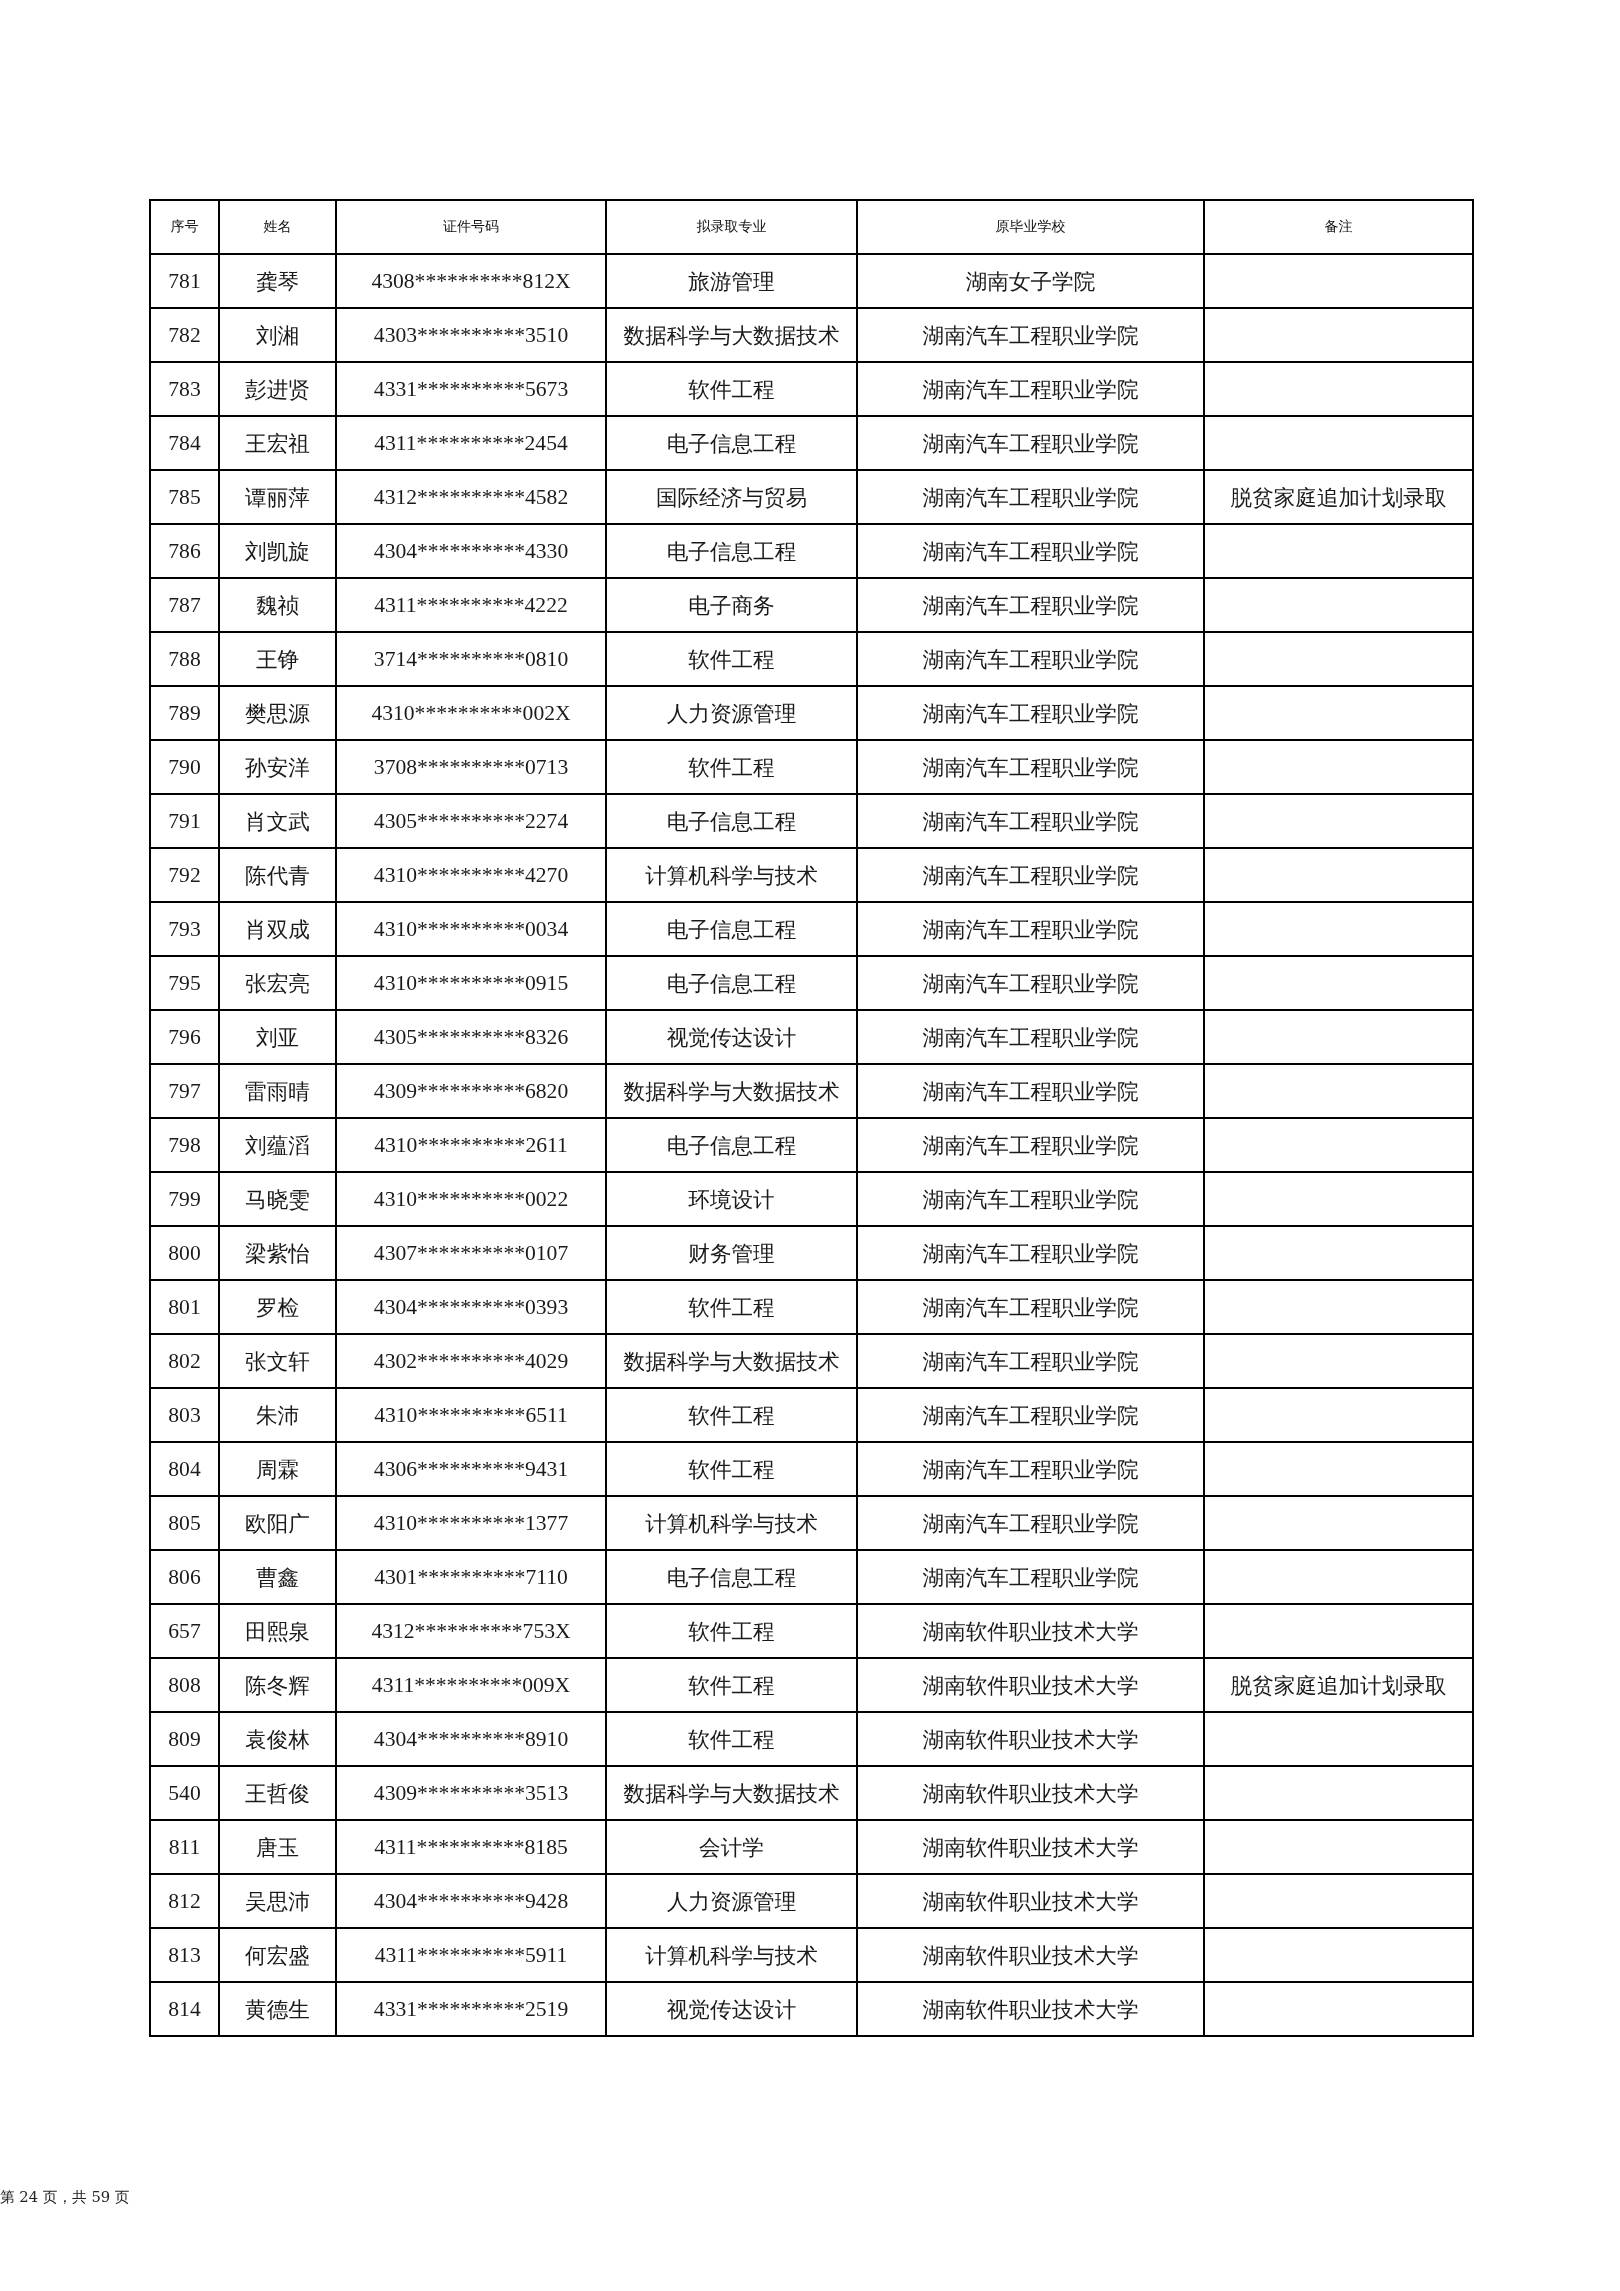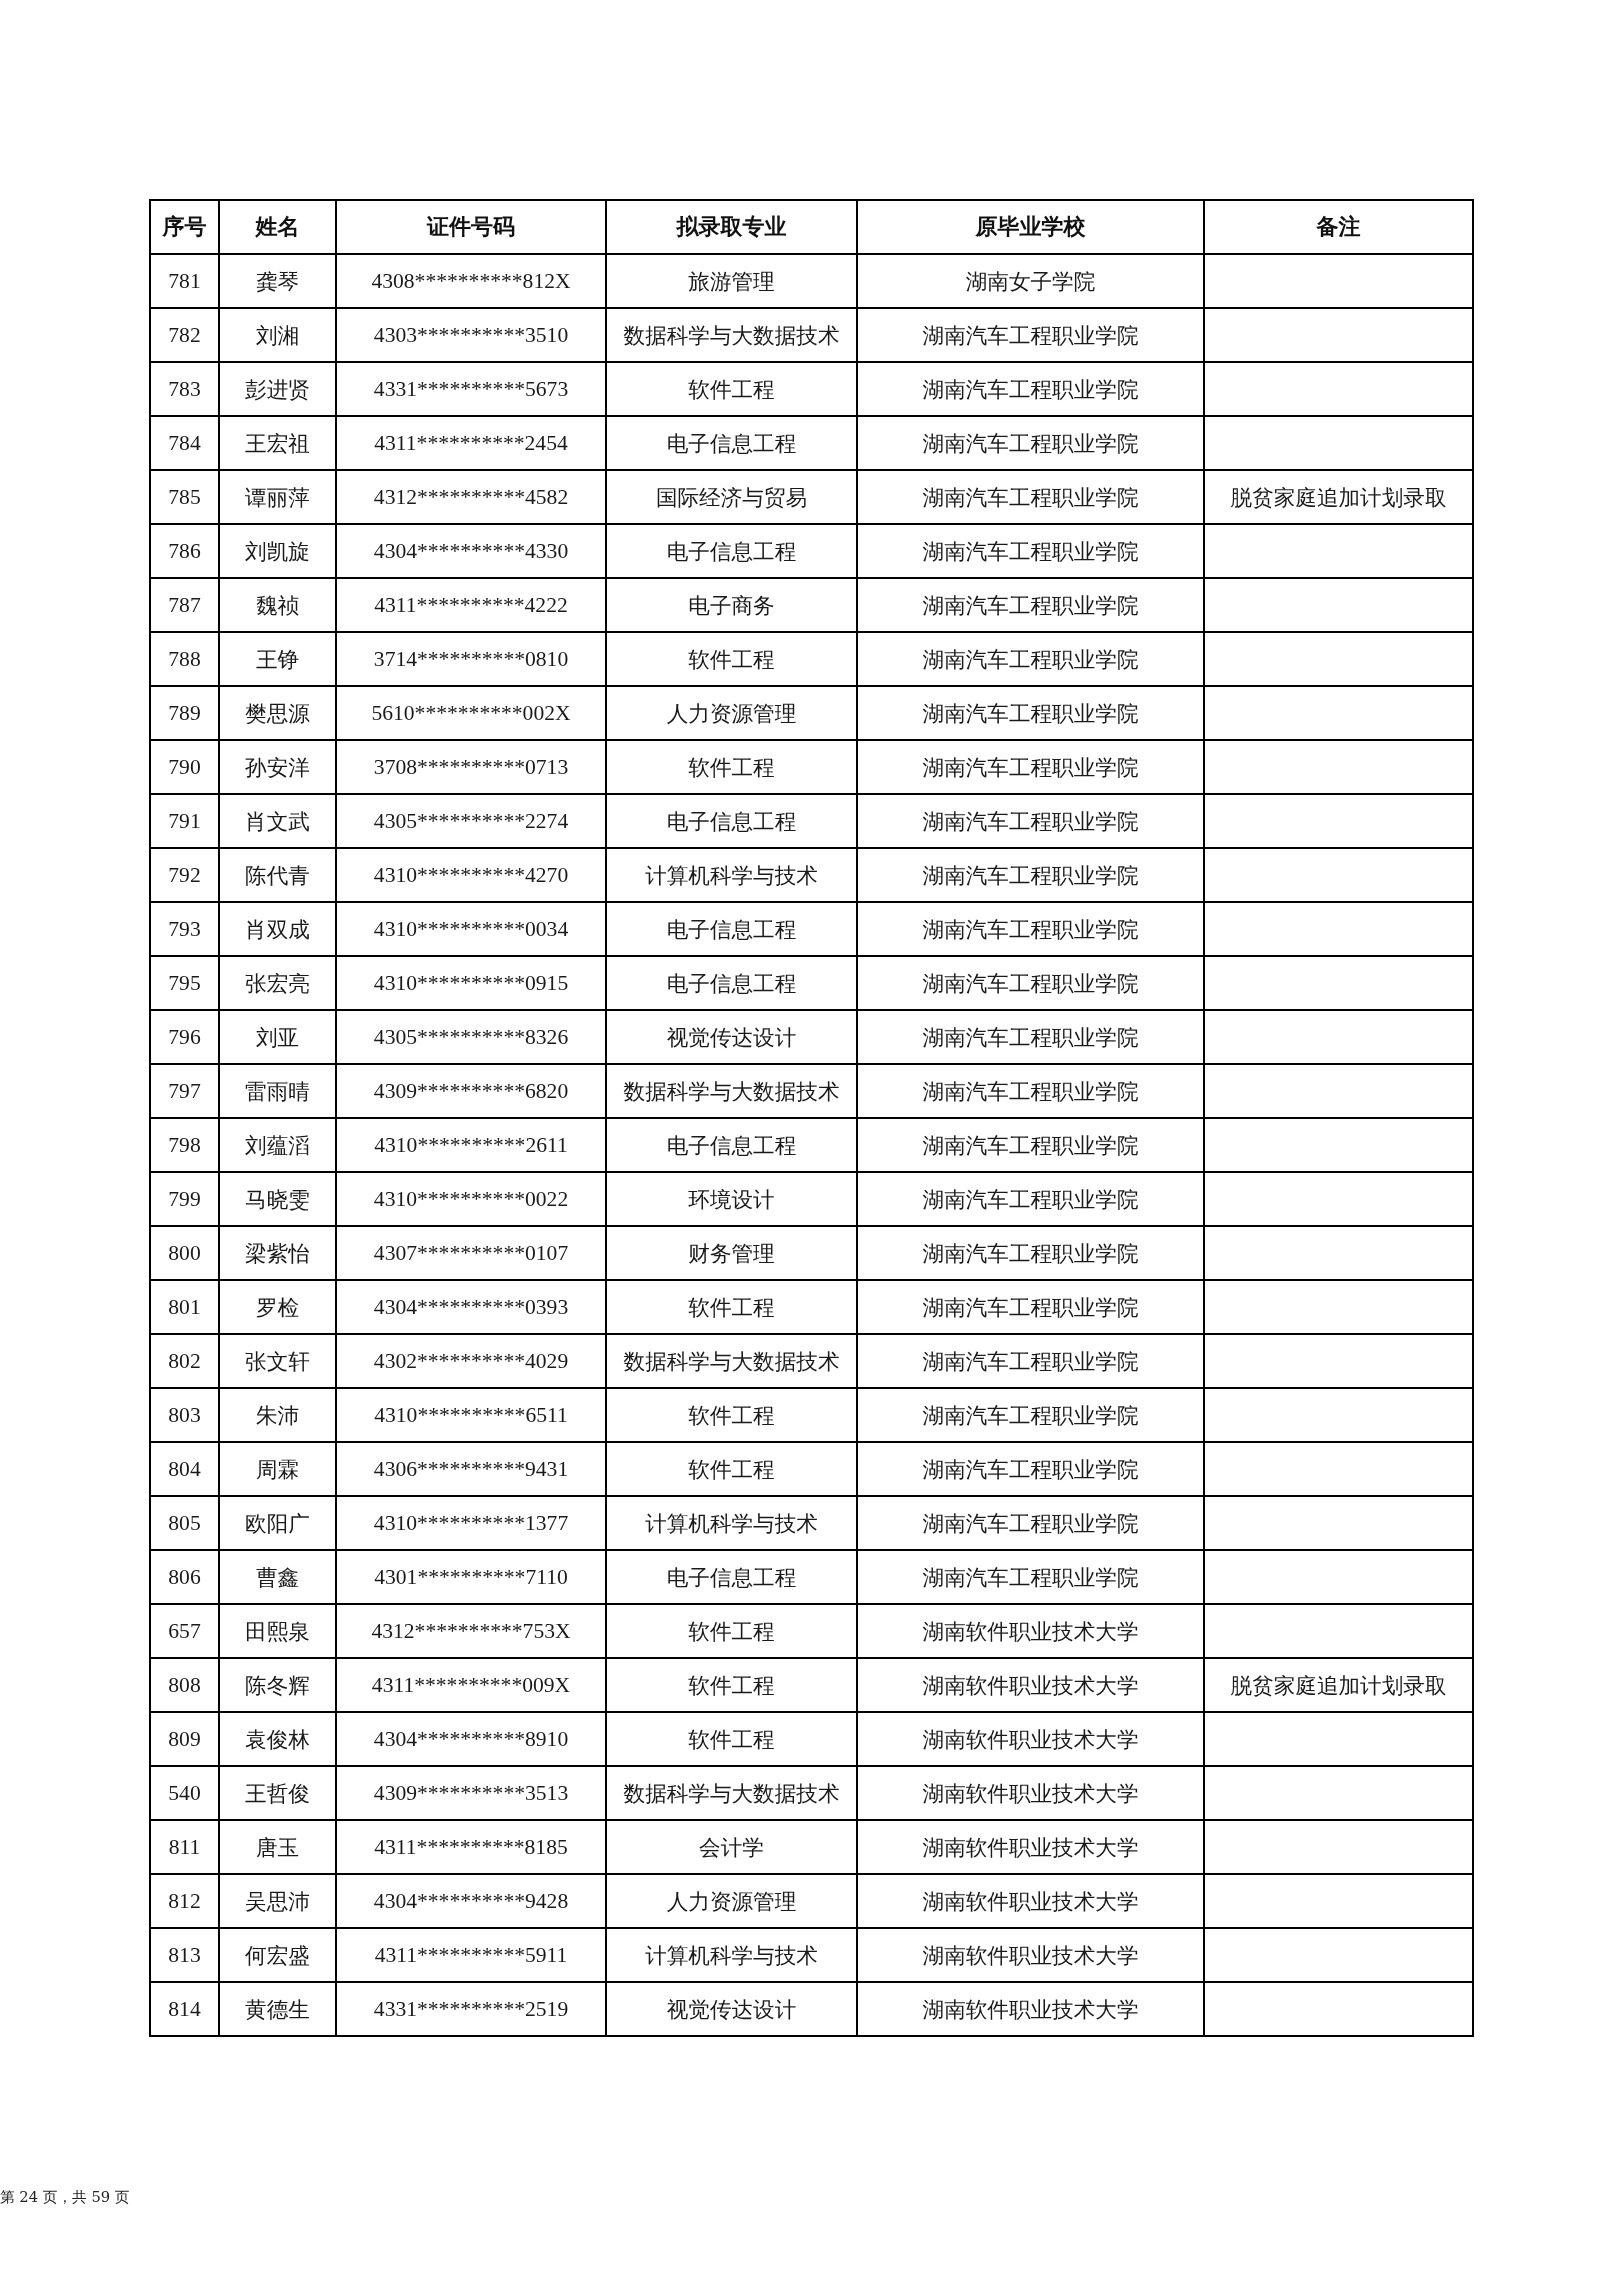--- a/index.html
+++ b/index.html
@@ -3,21 +3,21 @@
 <meta charset="utf-8">
 <style>
   html, body { margin:0; padding:0; background:#ffffff; }
   body { width:1620px; height:2292px; position:relative; overflow:hidden;
          font-family:"DejaVu Serif","Liberation Serif",serif; color:#1a1a1a; }
   table.roster { position:absolute; left:149px; top:199px; width:1321px;
          border-collapse:collapse; table-layout:fixed; }
   table.roster th, table.roster td { border:2px solid #000; text-align:center;
          vertical-align:middle; padding:0; white-space:nowrap; overflow:hidden; }
   table.roster th { height:52px; font-family:"DejaVu Sans","Liberation Sans",sans-serif;
-         font-weight:bold; font-size:22px; color:#111;border-radius:23px; }
+         font-weight:normal; font-size:14px; color:#111;border-radius:23px; }
   table.roster td { height:52px; font-size:21.6px; }
   td.id { font-family:"Liberation Serif","DejaVu Serif",serif; font-size:21.6px; letter-spacing:0;margin-left:44px; }
   td.seq { font-family:"Liberation Serif","DejaVu Serif",serif; font-size:22.5px; }
   td.major { font-size:21px;border-radius:26px; }
   .footer { position:absolute; top:2188px; left:0; width:1620px; 
          font-size:14.7px; color:#222; }
 </style>
 </head>
 <body>
 
@@ -101,21 +101,21 @@
         <td class="seq">788</td>
         <td>王铮</td>
         <td class="id">3714**********0810</td>
         <td class="major">软件工程</td>
         <td>湖南汽车工程职业学院</td>
         <td></td>
       </tr>
       <tr>
         <td class="seq">789</td>
         <td>樊思源</td>
-        <td class="id">5610**********002X</td>
+        <td class="id">4310**********002X</td>
         <td class="major">人力资源管理</td>
         <td>湖南汽车工程职业学院</td>
         <td></td>
       </tr>
       <tr>
         <td class="seq">790</td>
         <td>孙安洋</td>
         <td class="id">3708**********0713</td>
         <td class="major">软件工程</td>
         <td>湖南汽车工程职业学院</td>

